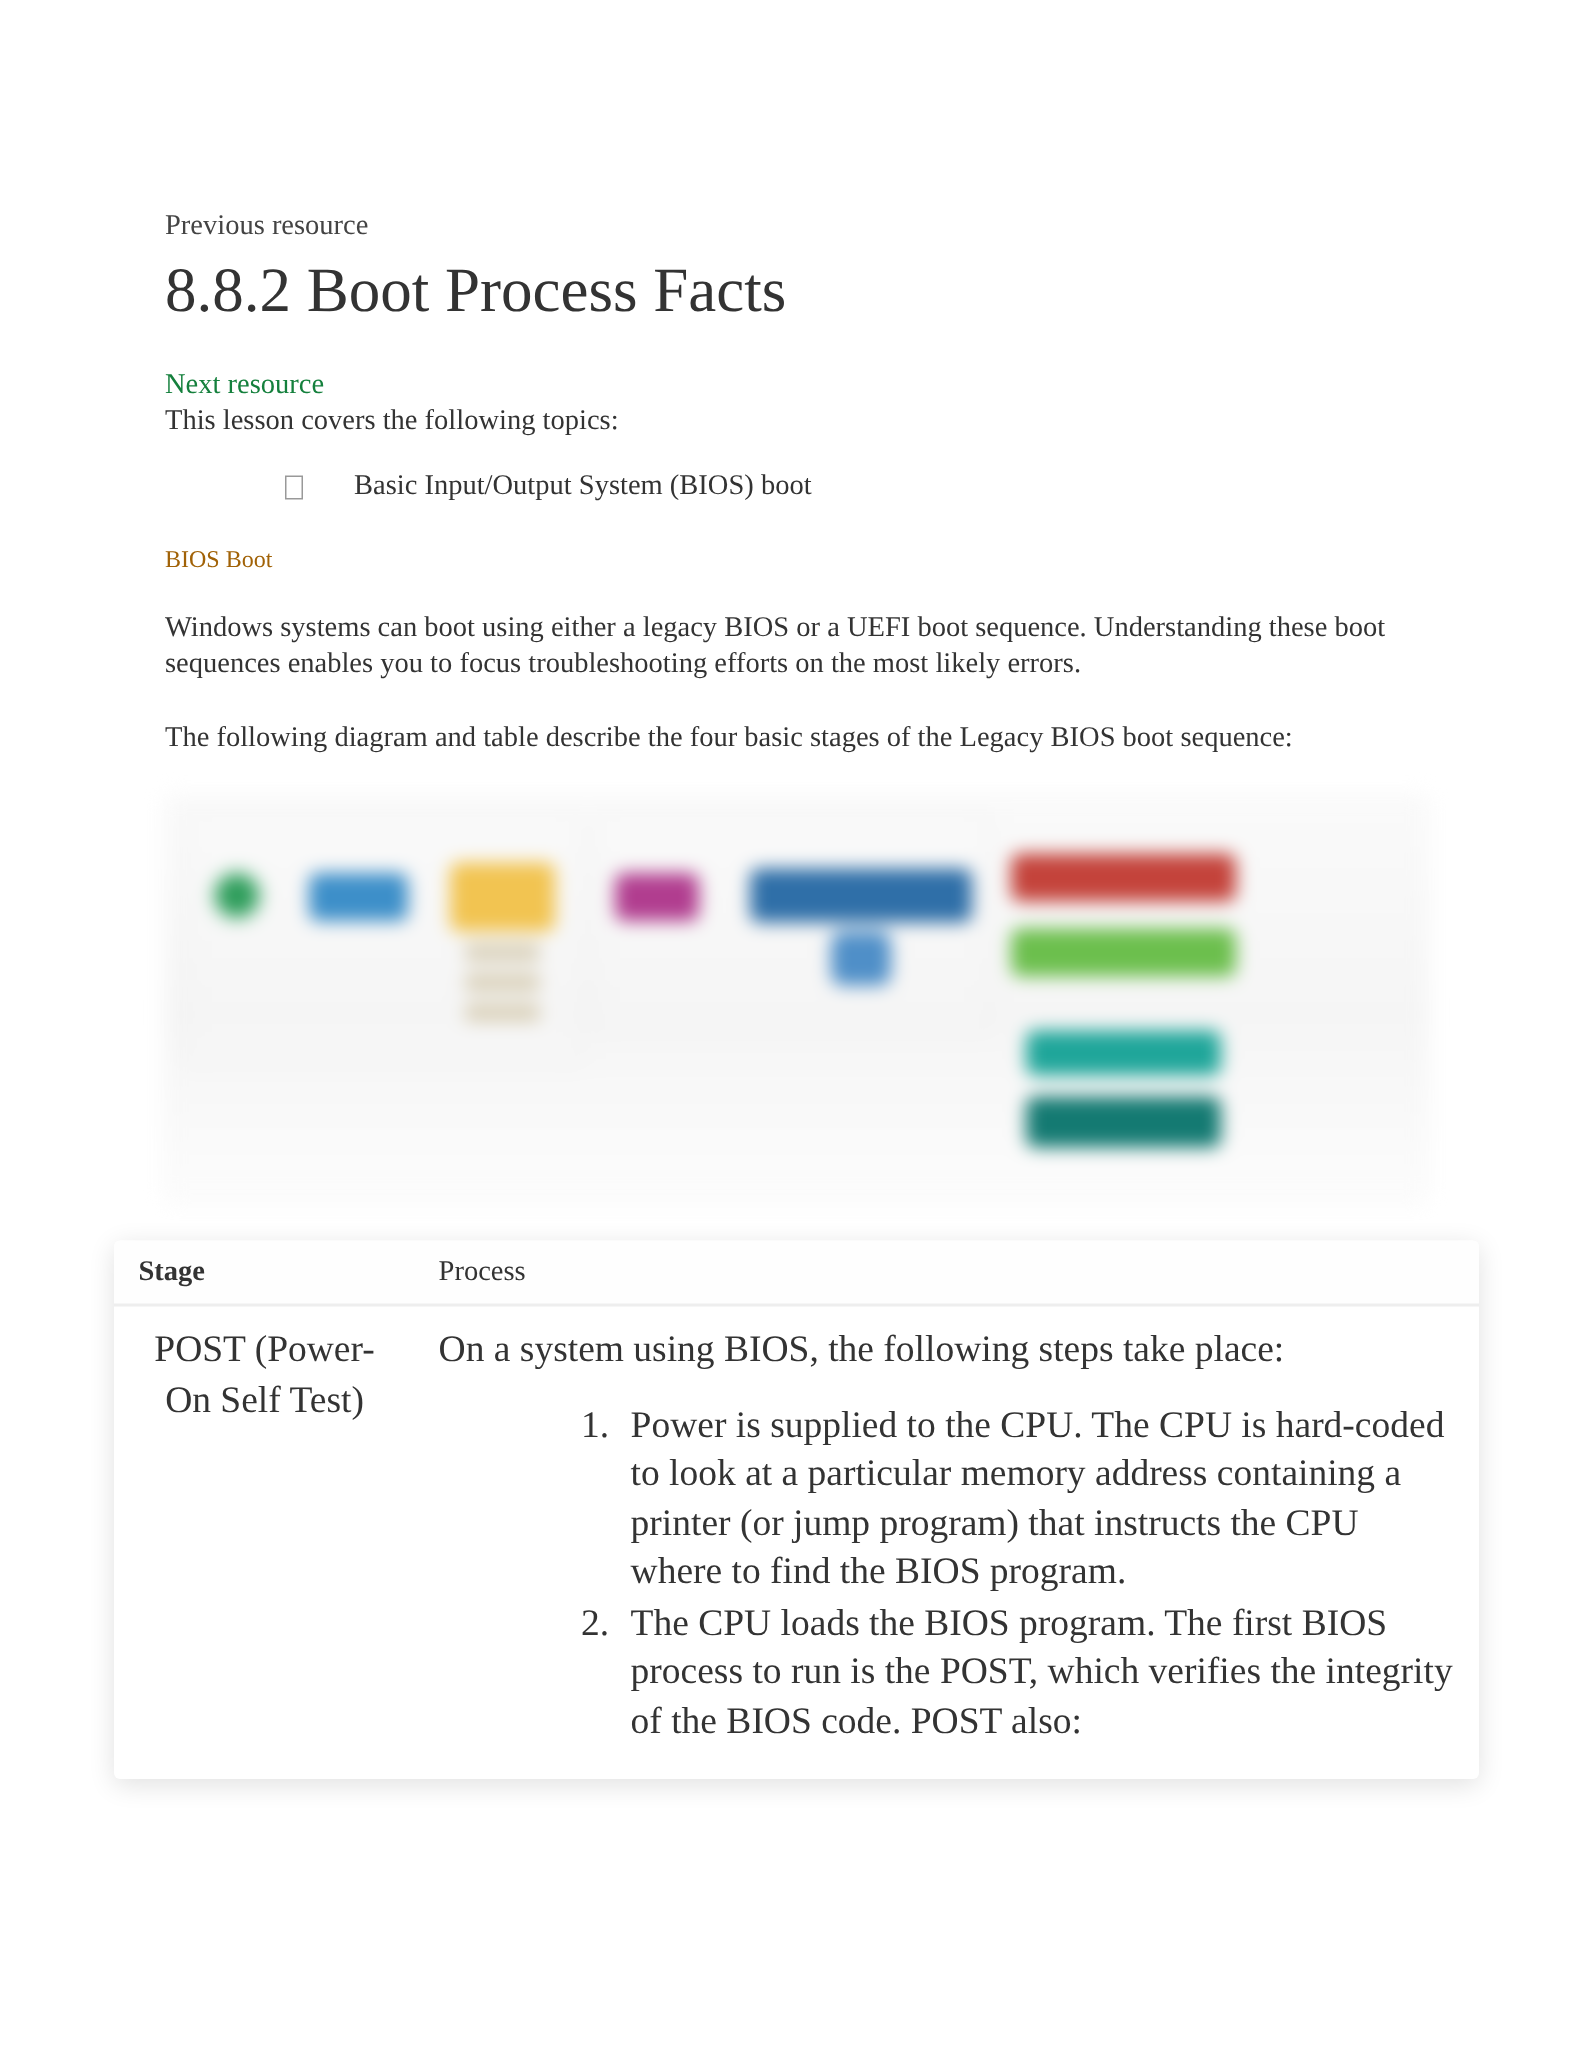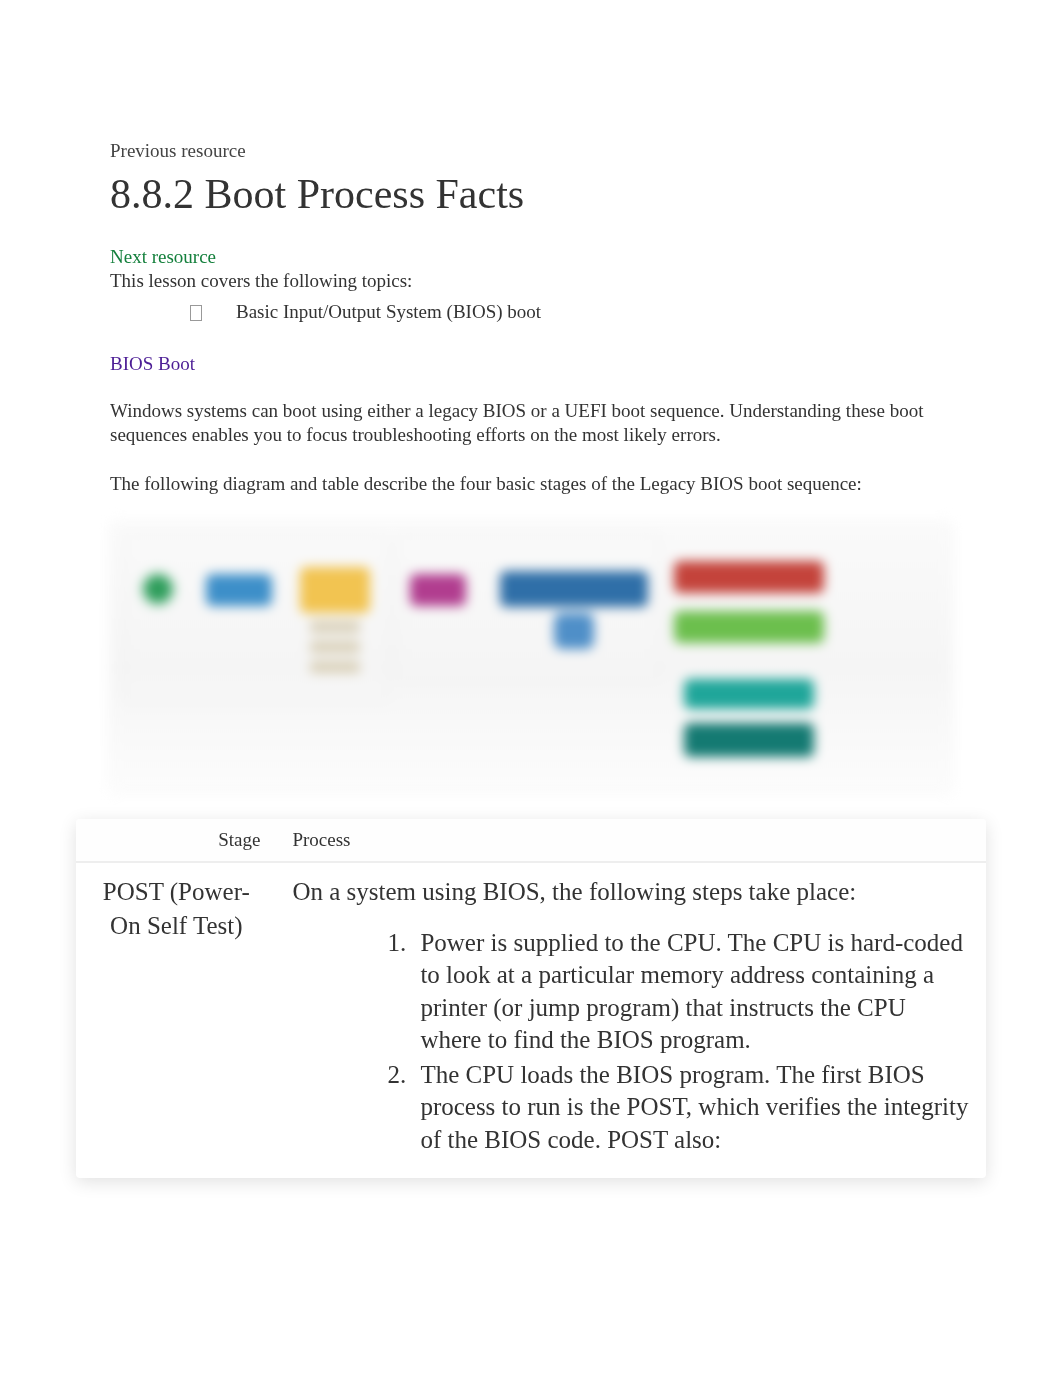--- a/index.html
+++ b/index.html
@@ -28,21 +28,21 @@
       font-family: Georgia, serif;
     }
     .next-link {
       font-size: 19px;
       color: #15803d;
       margin-bottom: 2px;
     }
     .intro-text {
       font-size: 19px;
       color: #333;
-      margin-bottom: 8px;
+      margin-bottom: 20px;
     }
     .topic-list {
       list-style: none;
       margin: 0 0 28px 0;
       padding-left: 80px;
     }
     .topic-list li {
       font-size: 19px;
       color: #333;
       line-height: 1.3;
@@ -53,22 +53,22 @@
       content: "";
       position: absolute;
       left: 0;
       top: 5px;
       width: 10px;
       height: 14px;
       border: 1px solid #999;
       background: #fff;
     }
     .section-heading {
-      font-size: 19px;
-      color: #4c1d95;
+      font-size: 16px;
+      color: #a16207;
       margin-bottom: 24px;
     }
     .paragraph {
       font-size: 19px;
       color: #333;
       line-height: 1.3;
       margin-bottom: 24px;
     }
     .diagram-container {
       width: 100%;
@@ -219,21 +219,22 @@
       font-weight: normal;
       font-size: 19px;
       color: #333;
       padding: 10px 16px;
       text-align: left;
       background: #fefefe;
       border-bottom: 2px solid #eee;
     }
     th.stage-col {
       width: 22%;
-      text-align: right;
+      text-align: left;
+      font-weight: bold;
     }
     td {
       font-size: 25px;
       color: #333;
       padding: 12px 16px 20px 16px;
       vertical-align: top;
       border-top: 2px solid #f0f0f0;
       line-height: 1.35;
     }
     td.stage-cell {

